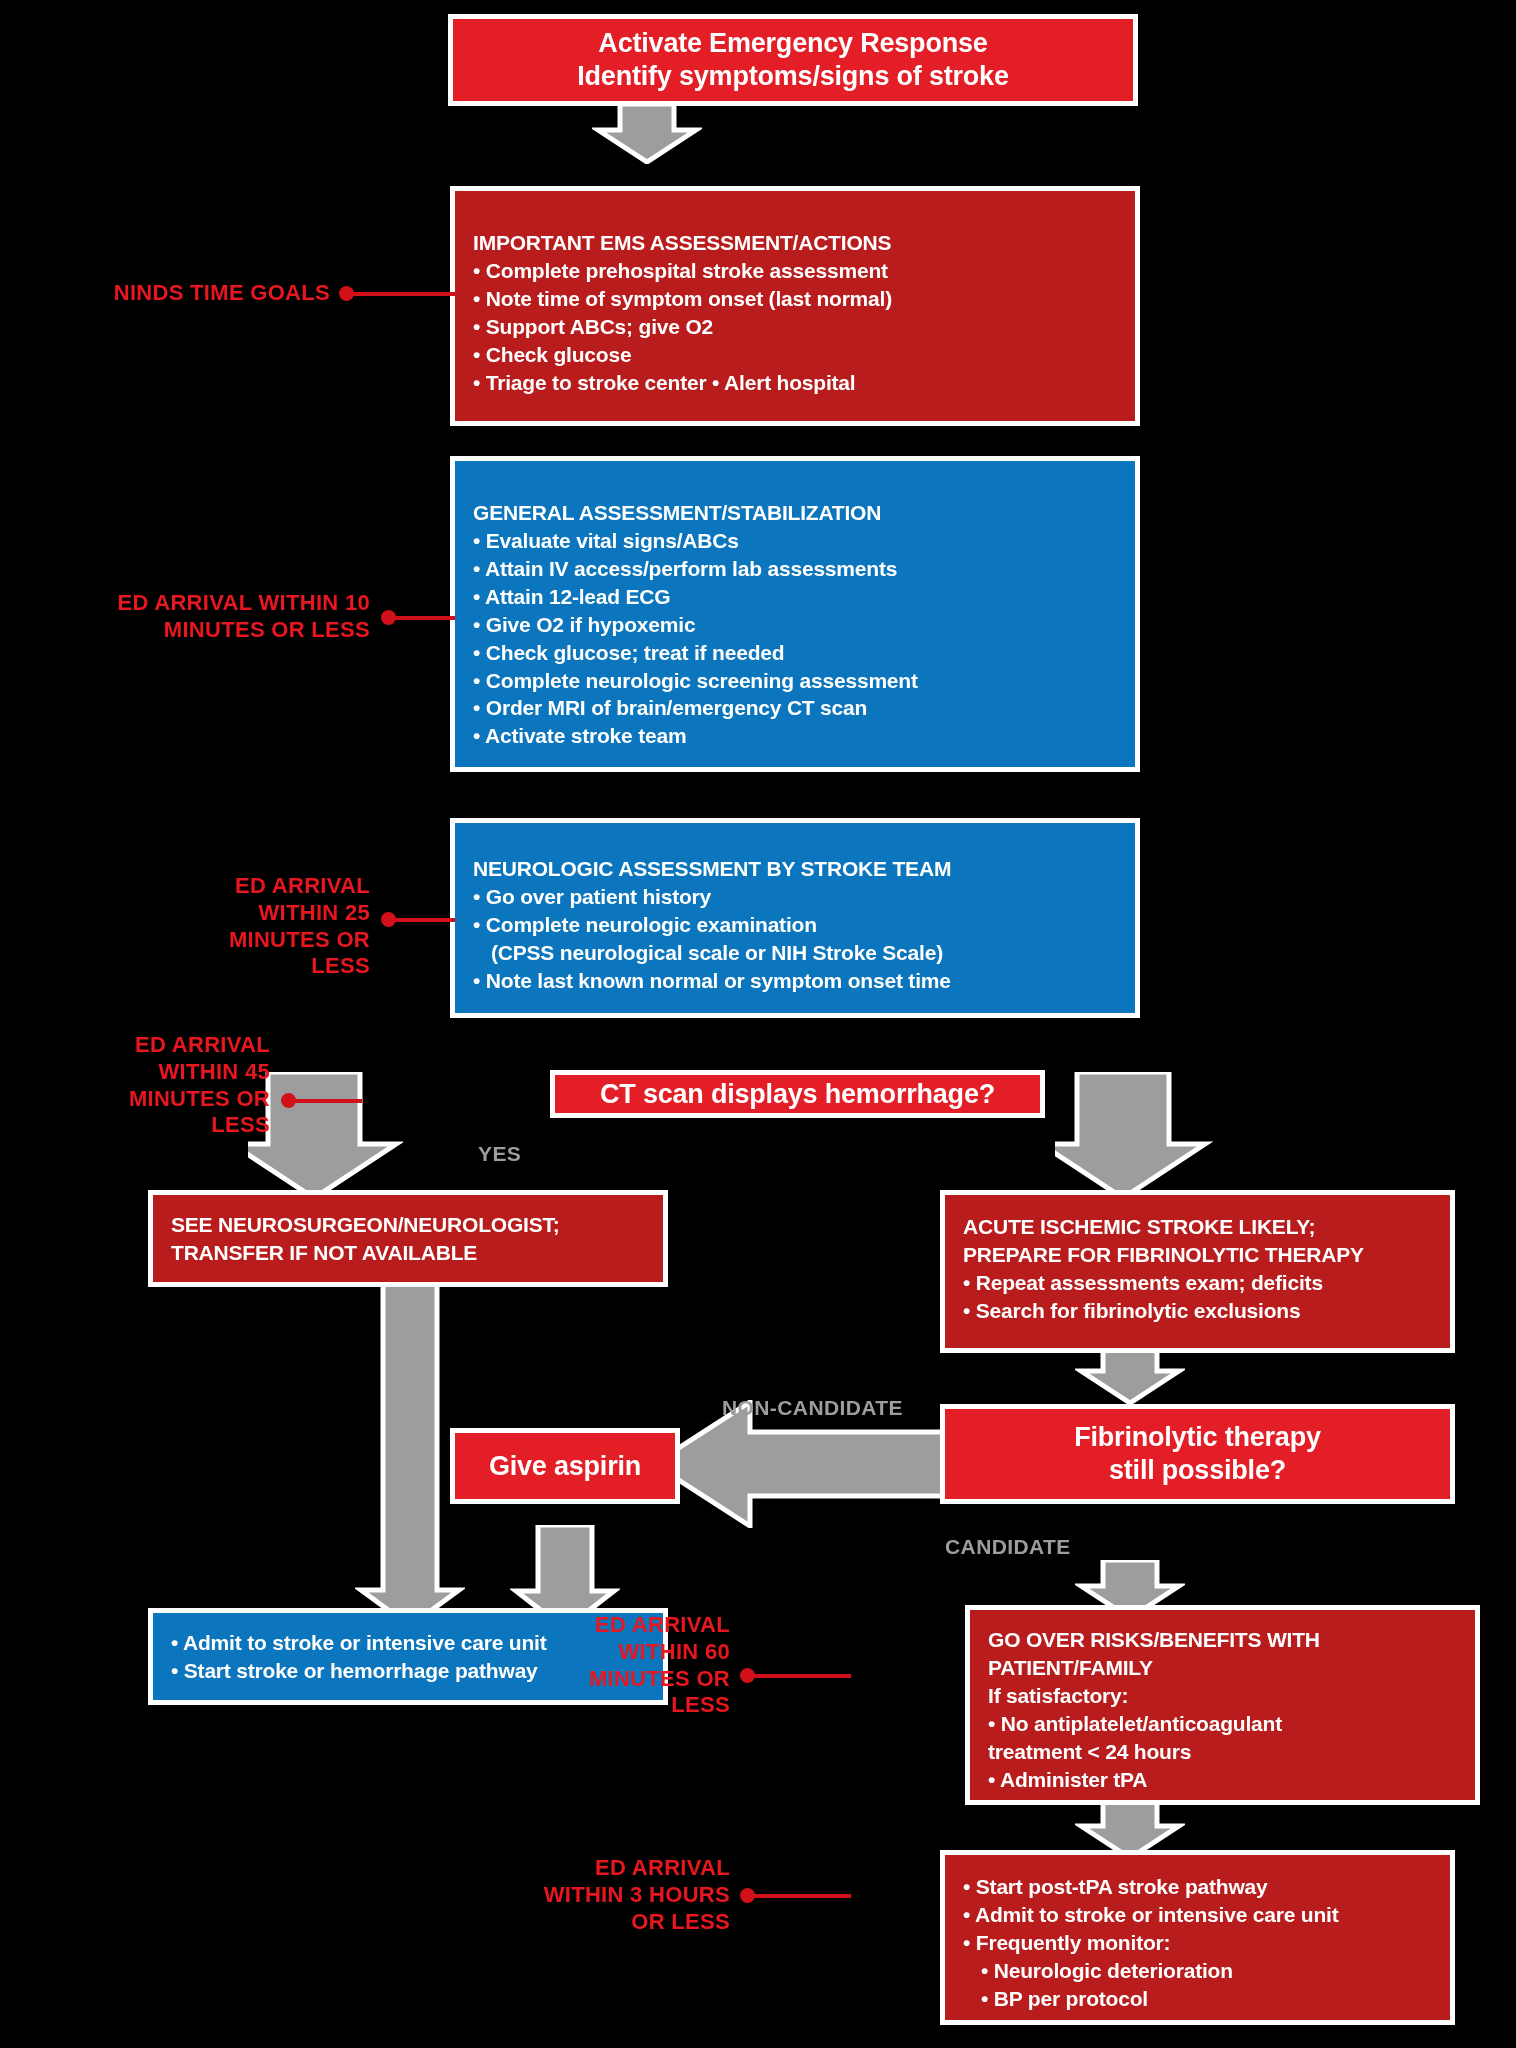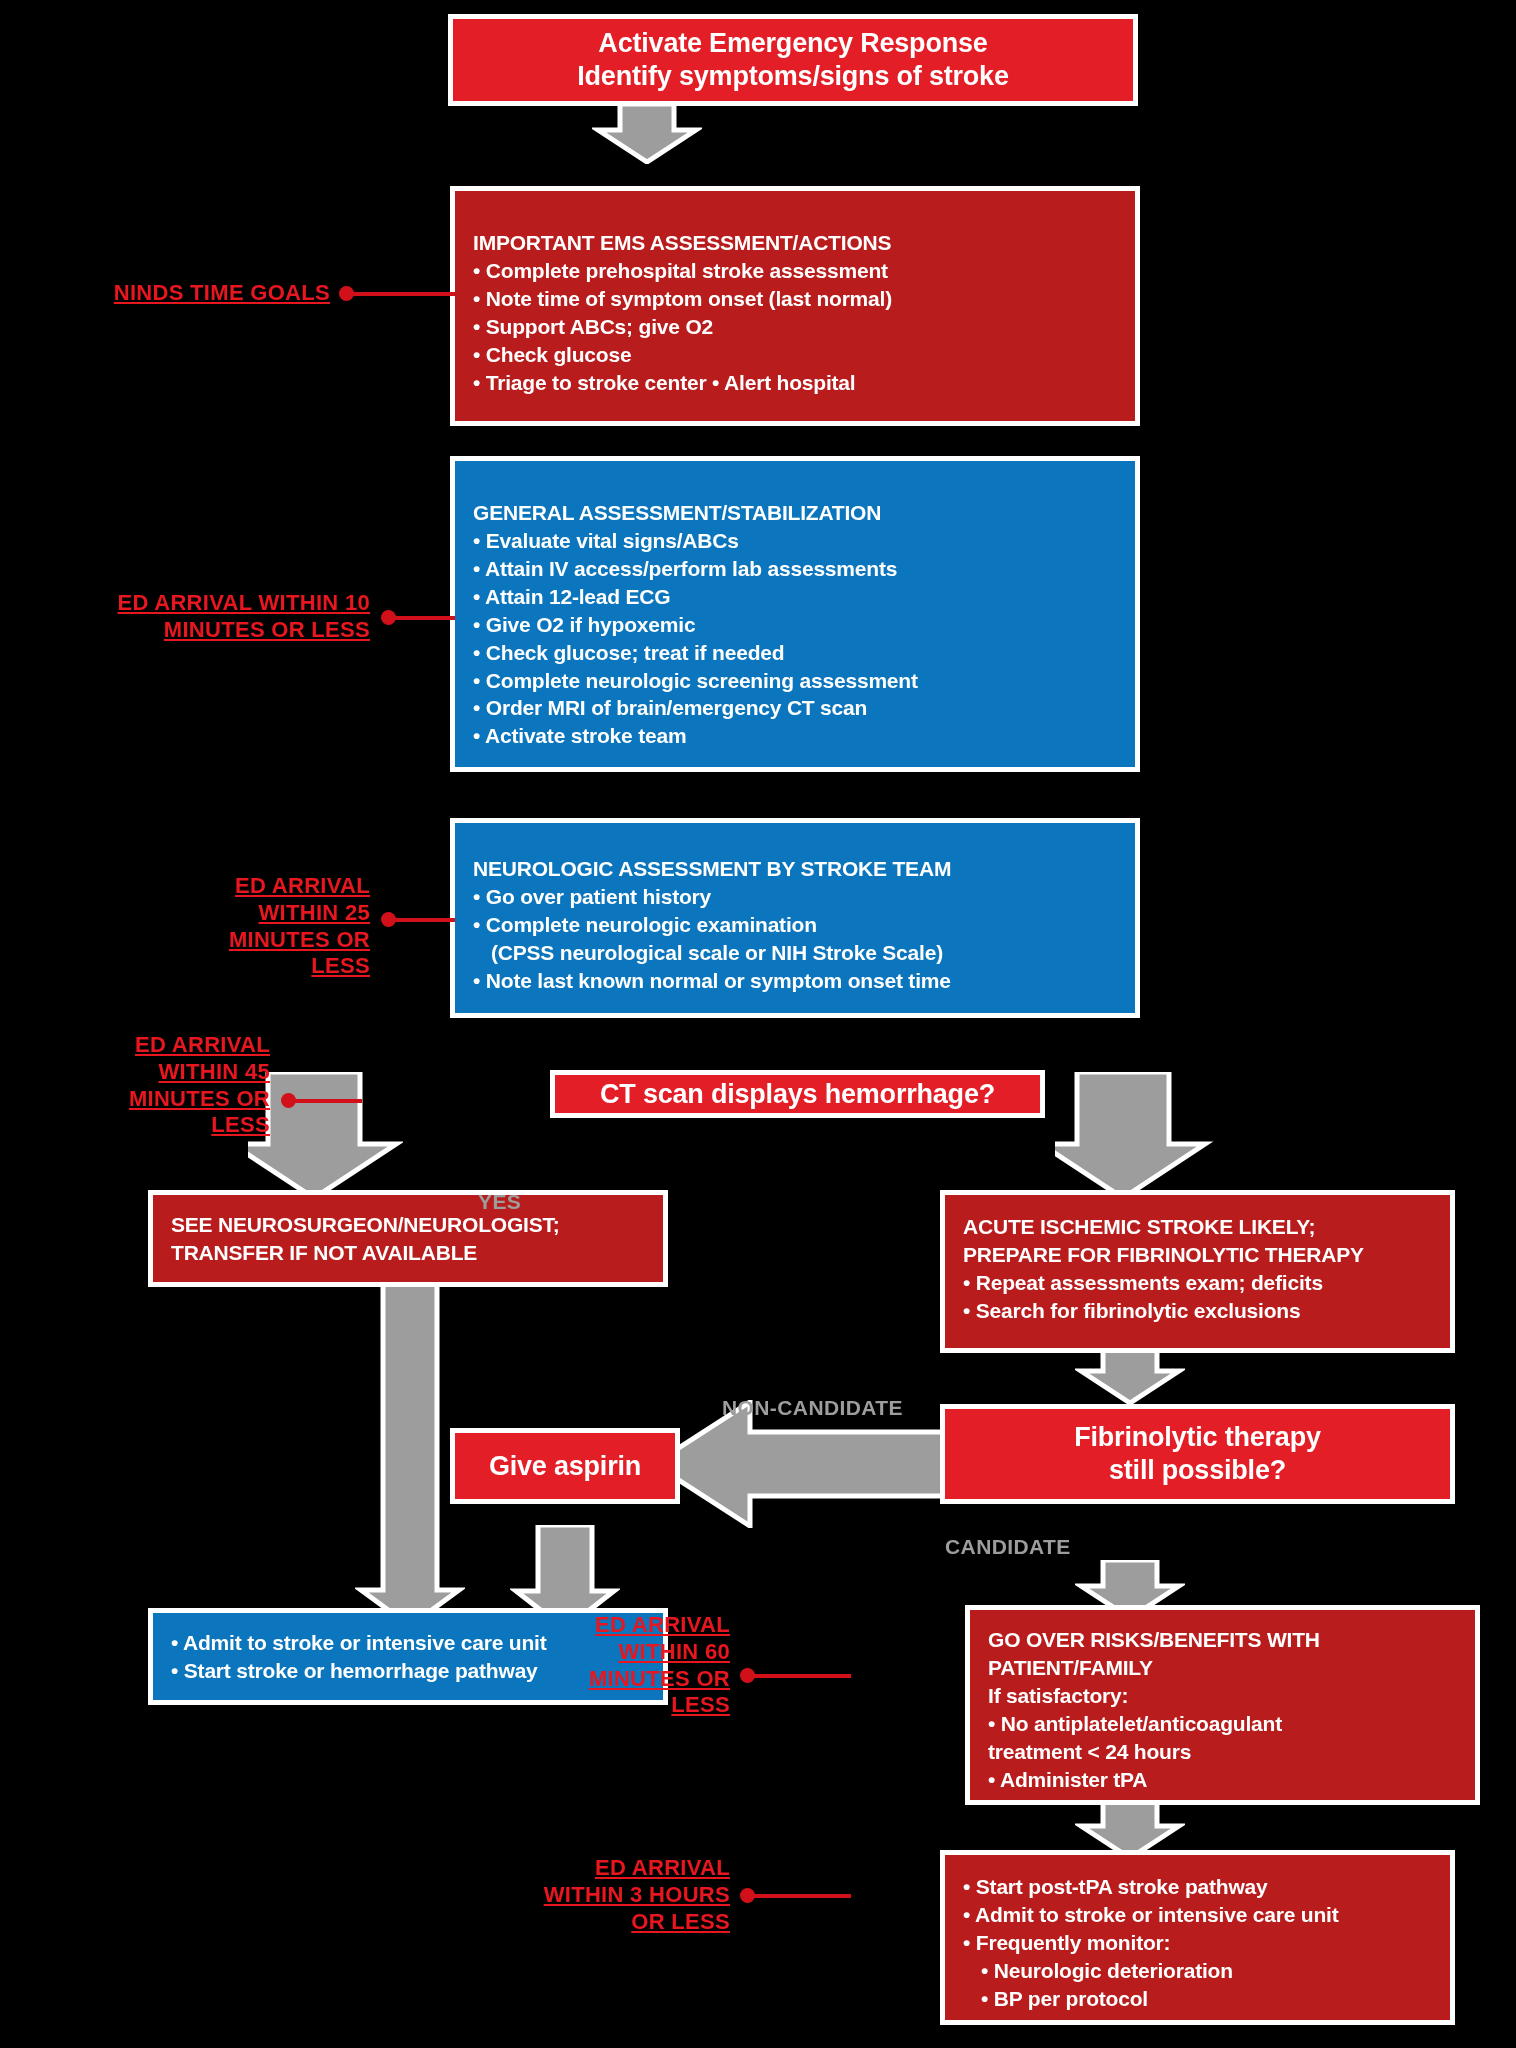--- a/index.html
+++ b/index.html
@@ -55,21 +55,20 @@
   
   .goal {
     position: absolute;
     color: #e8161f;
     font-weight: bold;
     font-size: 22px;
     line-height: 1.22;
     letter-spacing: 0.3px;
     text-align: right;
     white-space: pre-line;
-    text-decoration: underline;
   }
   .leader {
     position: absolute;
     height: 4px;
     background: #d1101a;
   }
   .leaderdot {
     position: absolute;
     width: 15px; height: 15px;
     border-radius: 50%;
@@ -247,18 +246,18 @@
 LESS</div>
   <div class="leaderdot" style="left:740px; top:1668px;"></div>
   <div class="leader" style="left:751px; top:1674px; width:100px;"></div>
 
   <div class="goal" style="left:440px; top:1855px; width:290px;">ED ARRIVAL
 WITHIN 3 HOURS
 OR LESS</div>
   <div class="leaderdot" style="left:740px; top:1888px;"></div>
   <div class="leader" style="left:751px; top:1894px; width:100px;"></div>
 
-  <div class="branch" style="left:478px; top:1142px;margin-top:48px;">YES</div>
+  <div class="branch" style="left:478px; top:1142px;">YES</div>
   <div class="branch" style="left:1082px; top:1142px;">NO</div>
   <div class="branch" style="left:722px; top:1396px;">NON-CANDIDATE</div>
   <div class="branch" style="left:945px; top:1535px;">CANDIDATE</div>
 
 </div>
 
 </body></html>

